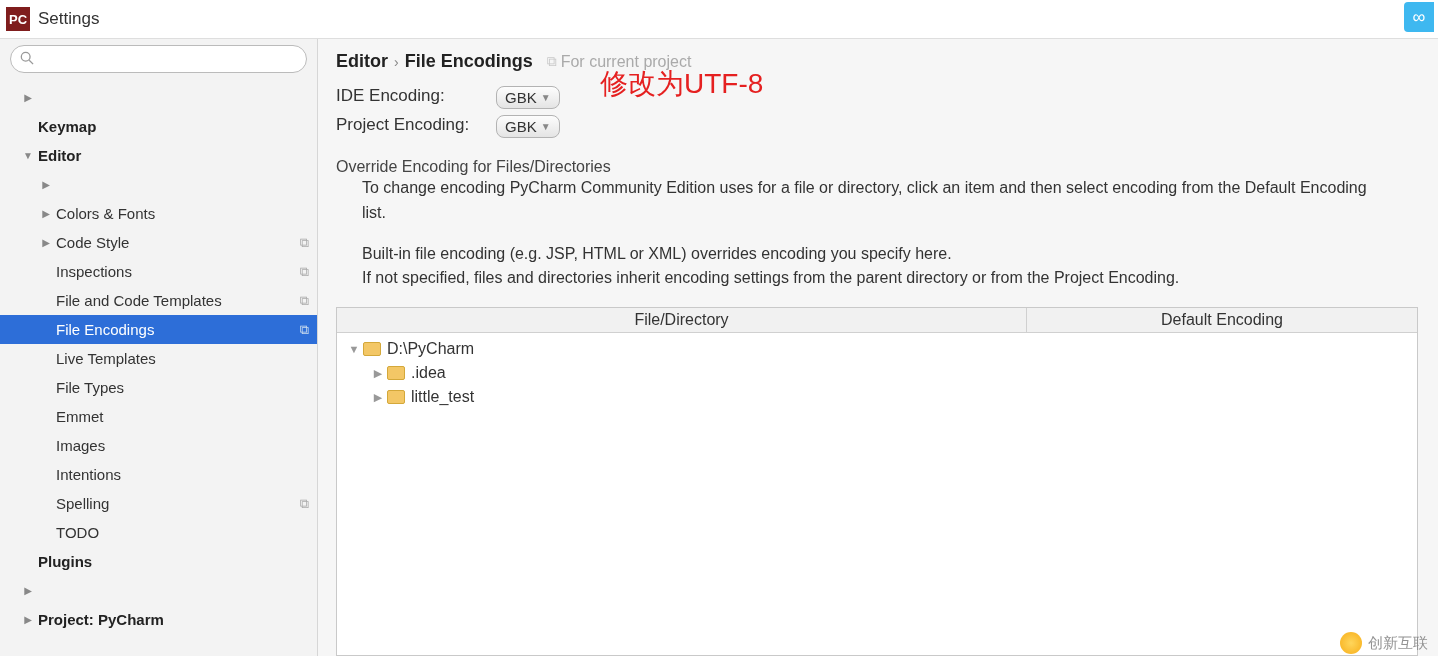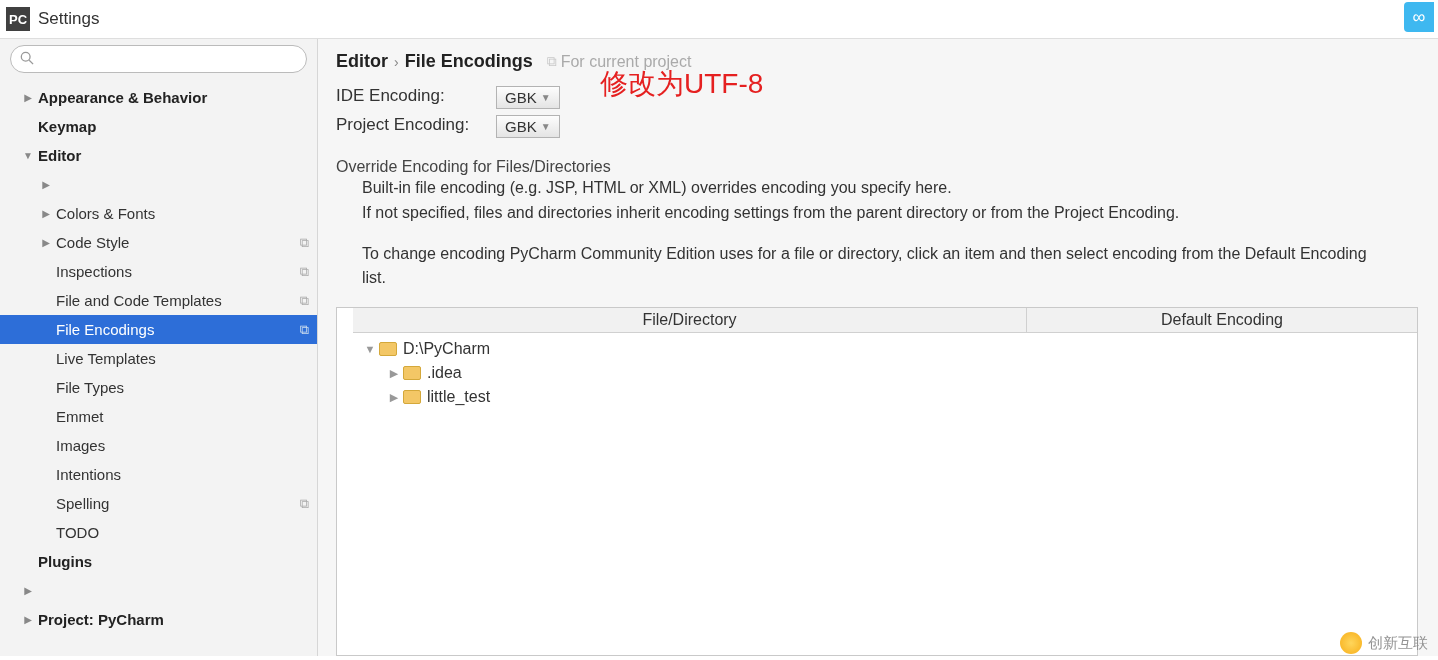--- a/index.html
+++ b/index.html
@@ -16,21 +16,21 @@
 .titlebar {
   height: 38px;
   display: flex;
   align-items: center;
   padding: 0 6px;
   background: #fff;
   position: relative;
 }
 .titlebar .app-icon {
   width: 24px; height: 24px;
-  background: #404040;
+  background: #7f1d1d;
   color: #fff;
   display: flex;
   align-items: center;
   justify-content: center;
   font-weight: bold;
   font-size: 13px;
   margin-right: 8px;
 }
 .titlebar .title {
   font-size: 17px;
@@ -159,21 +159,21 @@
   margin-bottom: 6px;
   font-size: 17px;
   color: #333;
 }
 .form-row .form-label { width: 160px; }
 .dropdown {
   display: inline-flex;
   align-items: center;
   border: 1px solid #b3b3b3;
   background: linear-gradient(#fdfdfd, #e4e4e4);
-  border-radius: 0;
+  border-radius: 8px;
   padding: 2px 8px;
   font-size: 15px;
   cursor: pointer;
   gap: 4px;
 }
 .dropdown .dd-arrow { color: #888; font-size: 10px; }
 .section-title {
   margin-top: 14px;
   font-size: 16px;
   color: #444;
@@ -185,21 +185,20 @@
   padding-left: 26px;
   padding-right: 30px;
   margin-bottom: 16px;
 }
 .table-wrap {
   border: 1px solid #c9c9c9;
   background: #fff;
   flex: 1;
   display: flex;
   flex-direction: column;
-  padding-left: 16px;
 }
 .table-header {
   display: flex;
   background: #f1f1f1;
   border-bottom: 1px solid #d0d0d0;
 }
 .table-header .th {
   padding: 3px 8px;
   font-size: 16px;
   color: #333;
@@ -271,21 +270,20 @@
         <svg width="14" height="14" viewBox="0 0 16 16">
             <circle cx="6.5" cy="6.5" r="5" stroke="#999" stroke-width="1.5" fill="none"></circle>
             <line x1="10.5" y1="10.5" x2="15" y2="15" stroke="#999" stroke-width="1.5"></line>
           </svg>
       </span>
       <input class="search-input" placeholder="" style="">
     </div>
     <div class="tree" id="sidebar-tree">
         <div class="tree-row indent-0 bold">
           <span class="arrow">▶</span>
-          <span class="label">Appearance &amp; Behavior</span>
         </div>
         <div class="tree-row indent-0 bold">
           <span class="arrow"></span>
           <span class="label">Keymap</span>
         </div>
         <div class="tree-row indent-0 bold">
           <span class="arrow">▼</span>
           <span class="label">Editor</span>
         </div>
         <div class="tree-row indent-1">
@@ -391,23 +389,23 @@
     <div class="form-row">
       <span class="form-label">Project Encoding:</span>
       <span class="dropdown">
         <span>GBK</span>
         <span class="dd-arrow">▼</span>
       </span>
     </div>
 
     <div class="section-title">Override Encoding for Files/Directories</div>
 
+    <div class="help-text">To change encoding PyCharm Community Edition uses for a file or directory, click an item and then select encoding from the Default Encoding list.</div>
     <div class="help-text" id="help2" style="white-space: pre-line;">Built-in file encoding (e.g. JSP, HTML or XML) overrides encoding you specify here.
 If not specified, files and directories inherit encoding settings from the parent directory or from the Project Encoding.</div>
-    <div class="help-text">To change encoding PyCharm Community Edition uses for a file or directory, click an item and then select encoding from the Default Encoding list.</div>
 
     <div class="table-wrap">
       <div class="table-header">
         <div class="th th-1">File/Directory</div>
         <div class="th th-2">Default Encoding</div>
       </div>
       <div class="table-body" id="table-body">
           <div class="dir-row dir-indent-0">
             <span class="tri">▼</span>
             <span class="folder-icon"></span>

